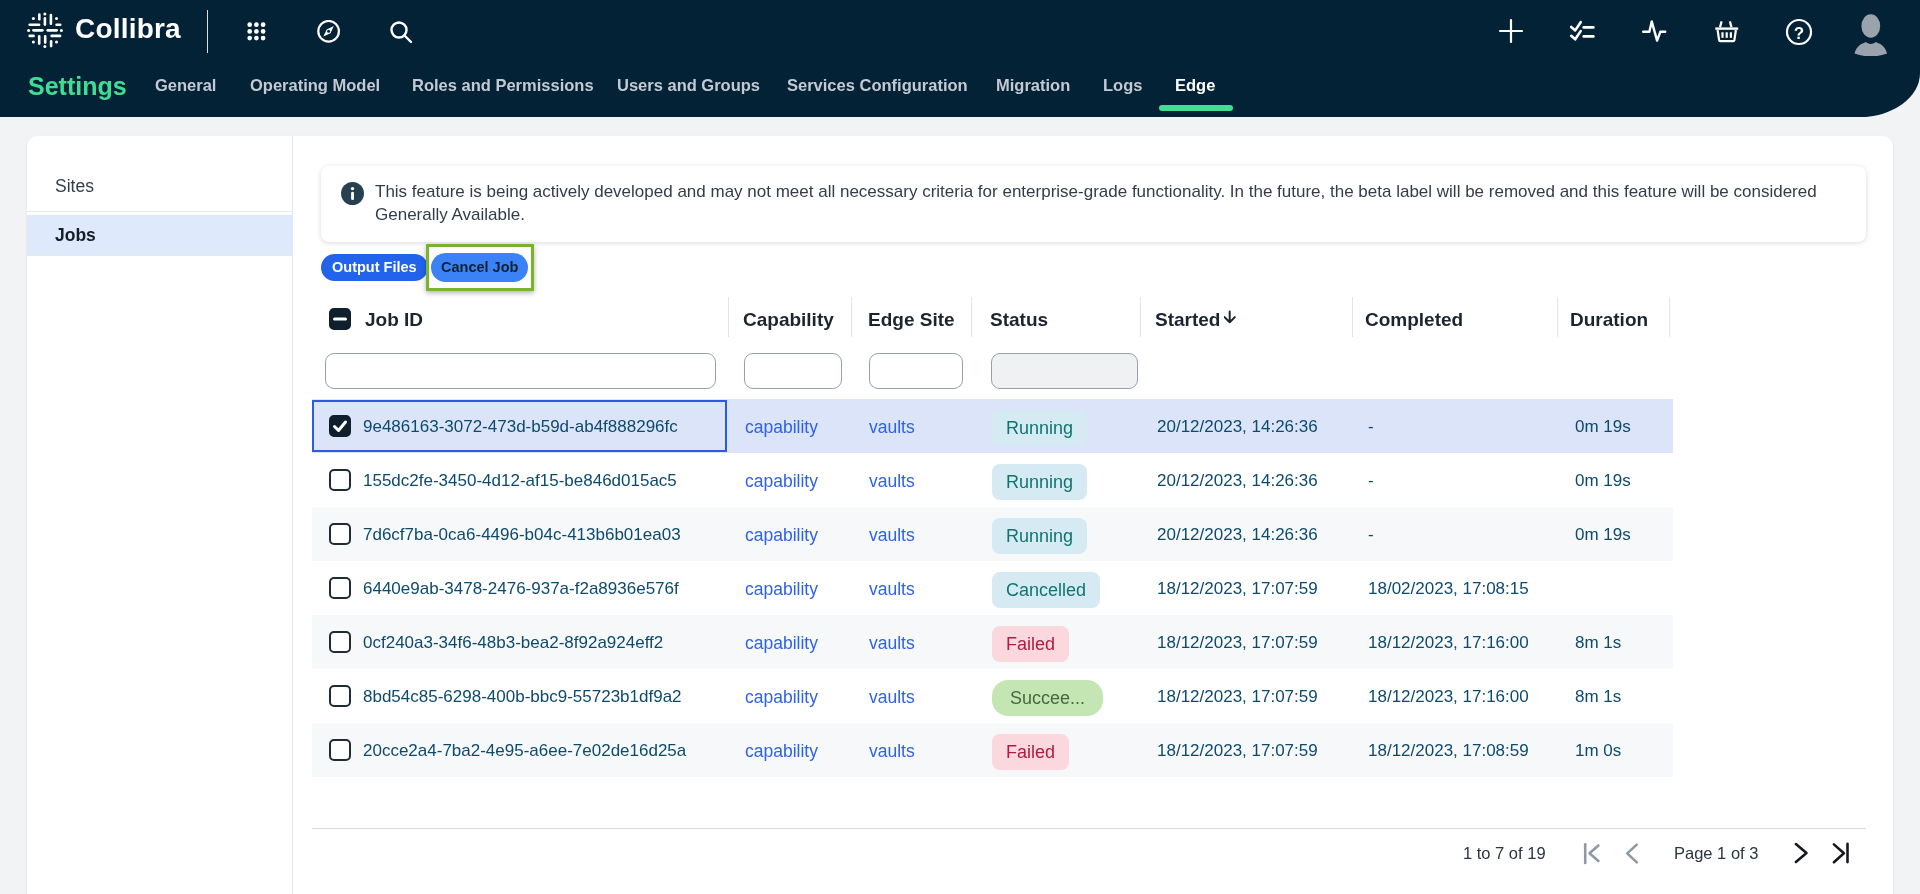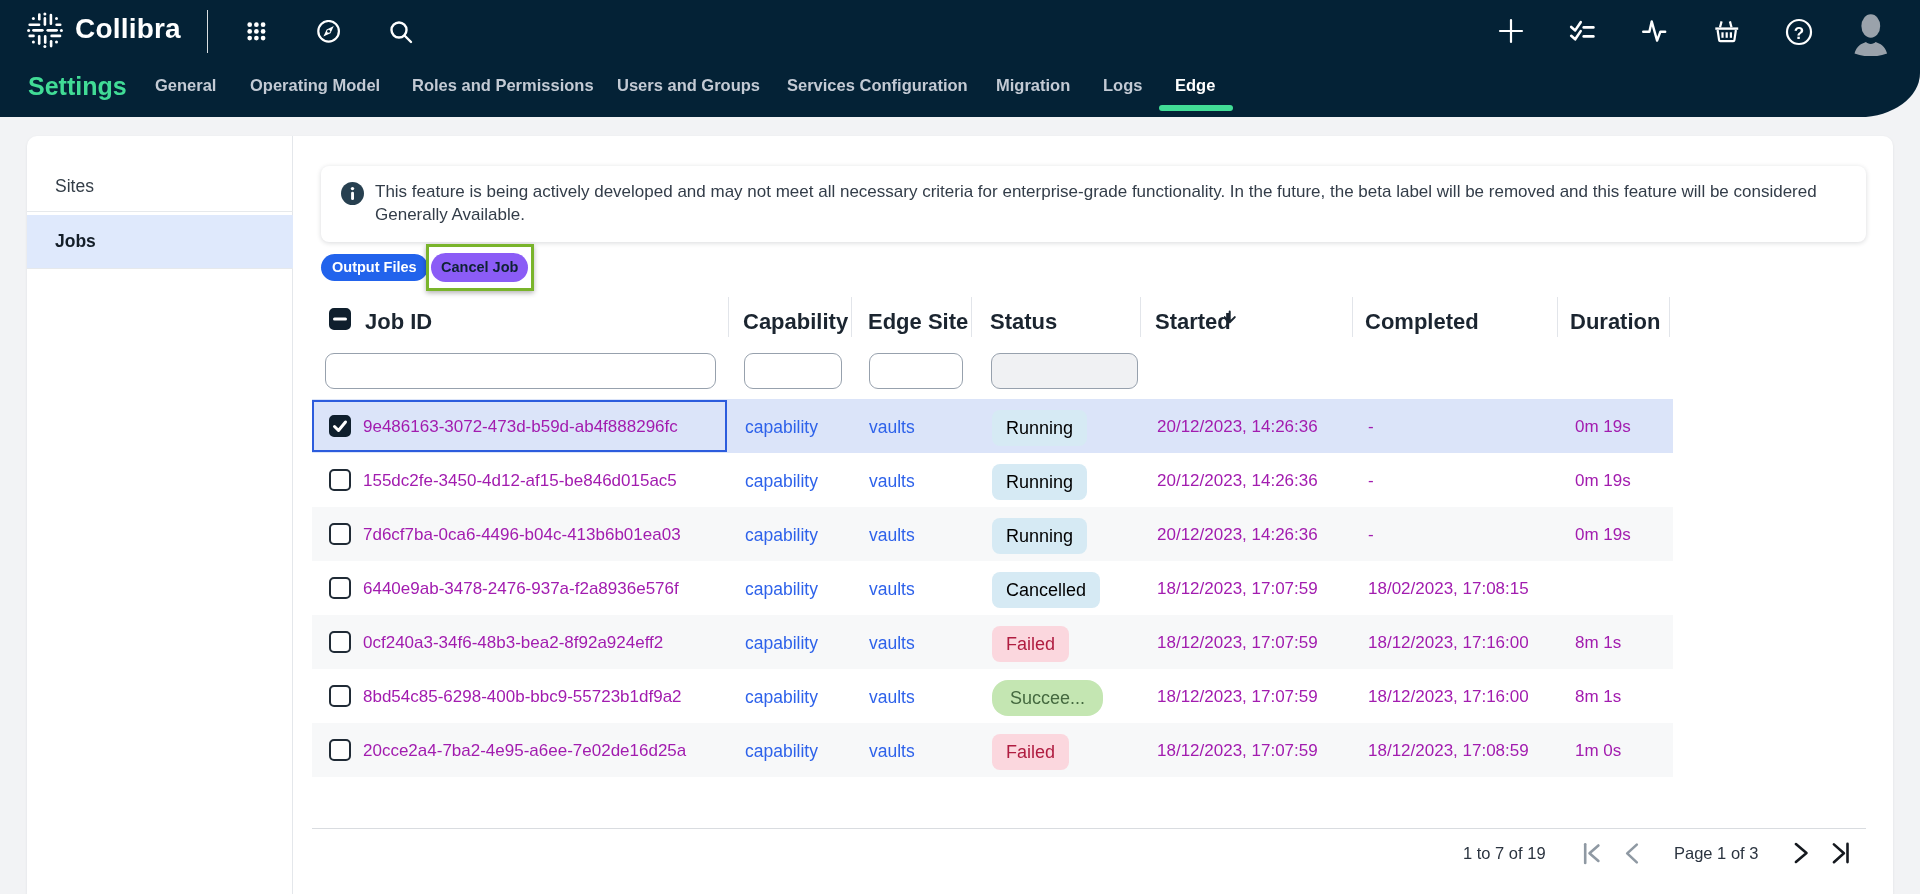--- a/index.html
+++ b/index.html
@@ -20,48 +20,48 @@
 .tab.active { color:#ffffff; font-weight:bold; }
 #edgeline { position:absolute; left:1159px; top:105px; width:74px; height:6px; border-radius:3px; background:#41dc96; }
 
 
 #card { position:absolute; left:27px; top:136px; width:1866px; height:758px; background:#ffffff; border-radius:10px 10px 0 0; box-shadow:0 1px 3px rgba(16,24,40,0.08); }
 
 
 #sidebar { position:absolute; left:27px; top:136px; width:266px; height:758px; border-right:1px solid #e4e7eb; }
 .sitem { position:absolute; left:0; width:266px; display:flex; align-items:center; padding-left:28px; font-size:17.5px; color:#333d47; }
 #sites { top:162px; height:50px; border-bottom:1px solid #e6e9ec; }
-#jobs { top:215px; height:54px; background:#dfe9fc; font-weight:bold; color:#141e28; border-bottom:1px solid #e6e9ec; }
+#jobs { top:215px; height:41px; background:#dfe9fc; font-weight:bold; color:#141e28; border-bottom:1px solid #e6e9ec; }
 
 
 #banner { position:absolute; left:321px; top:166px; width:1545px; height:76px; background:#fff; border-radius:8px; box-shadow:0 1px 5px rgba(16,24,40,0.16); }
 #bicon { position:absolute; left:341px; top:182px; }
 #btext { position:absolute; left:375px; top:181px; width:1470px; font-size:17px; color:#333d49; line-height:22.5px; }
 
 
 #btnout { position:absolute; left:321px; top:254px; height:27px; line-height:27px; padding:0 11px; background:#2263ec; color:#fff; font-size:14.5px; font-weight:bold; border-radius:14px; }
 #greenbox { position:absolute; left:426px; top:244px; width:108px; height:47px; border:3px solid #79b42b; box-shadow:0 2px 5px rgba(0,0,0,0.3); }
-#btncancel { position:absolute; left:431px; top:253px; height:29px; line-height:29px; padding:0 10px; background:#8b5cf6; color:#0e2233; font-size:14.5px; font-weight:bold; border-radius:15px; }
-
-
-.th { position:absolute; top:309px; font-size:22px; font-weight:bold; color:#1b2530; white-space:nowrap; }
+#btncancel { position:absolute; left:431px; top:253px; height:29px; line-height:29px; padding:0 10px; background:#3b82f6; color:#0e2233; font-size:14.5px; font-weight:bold; border-radius:15px; }
+
+
+.th { position:absolute; top:309px; font-size:19px; font-weight:bold; color:#1b2530; white-space:nowrap; }
 .vsep { position:absolute; top:297px; width:1px; height:40px; background:#e2e5ea; }
 .cb { position:absolute; width:22px; height:22px; border:2px solid #202b36; border-radius:5px; background:#fff; }
 .cb.dark { background:#0f1f2d; border-color:#0f1f2d; }
 .cb svg { position:absolute; left:-2px; top:-2px; }
 
 
 .fin { position:absolute; top:353px; height:36px; background:#fff; border:1px solid #97a1ad; border-radius:9px; }
 
 
 .row { position:absolute; left:312px; width:1361px; height:54px; }
-.rtext { position:absolute; font-size:17px; color:#a21caf; white-space:nowrap; }
+.rtext { position:absolute; font-size:17px; color:#0c4a6e; white-space:nowrap; }
 .rlink { position:absolute; font-size:17.5px; color:#2e62ea; white-space:nowrap; }
 .chip { position:absolute; left:680px; top:11px; height:36px; line-height:36px; padding:0 14px; border-radius:8px; font-size:18px; }
-.c-run { background:#d6eaf4; color:#000000; }
+.c-run { background:#d6eaf4; color:#0f766e; }
 .c-fail { background:#fbd7de; color:#b01c40; }
 .c-succ { background:#c4e6b2; color:#44693f; padding:0 18px;border-radius:16px; }
 #focusrect { position:absolute; left:312px; top:400px; width:415px; height:52px; border:2px solid #2c5cdd; }
 
 
 #pagdiv { position:absolute; left:312px; top:828px; width:1554px; height:1px; background:#d9dce0; }
 .ptext { position:absolute; top:844px; font-size:16.5px; color:#2b3440; white-space:nowrap; }
 .picon { position:absolute; }
 </style>
 </head>

